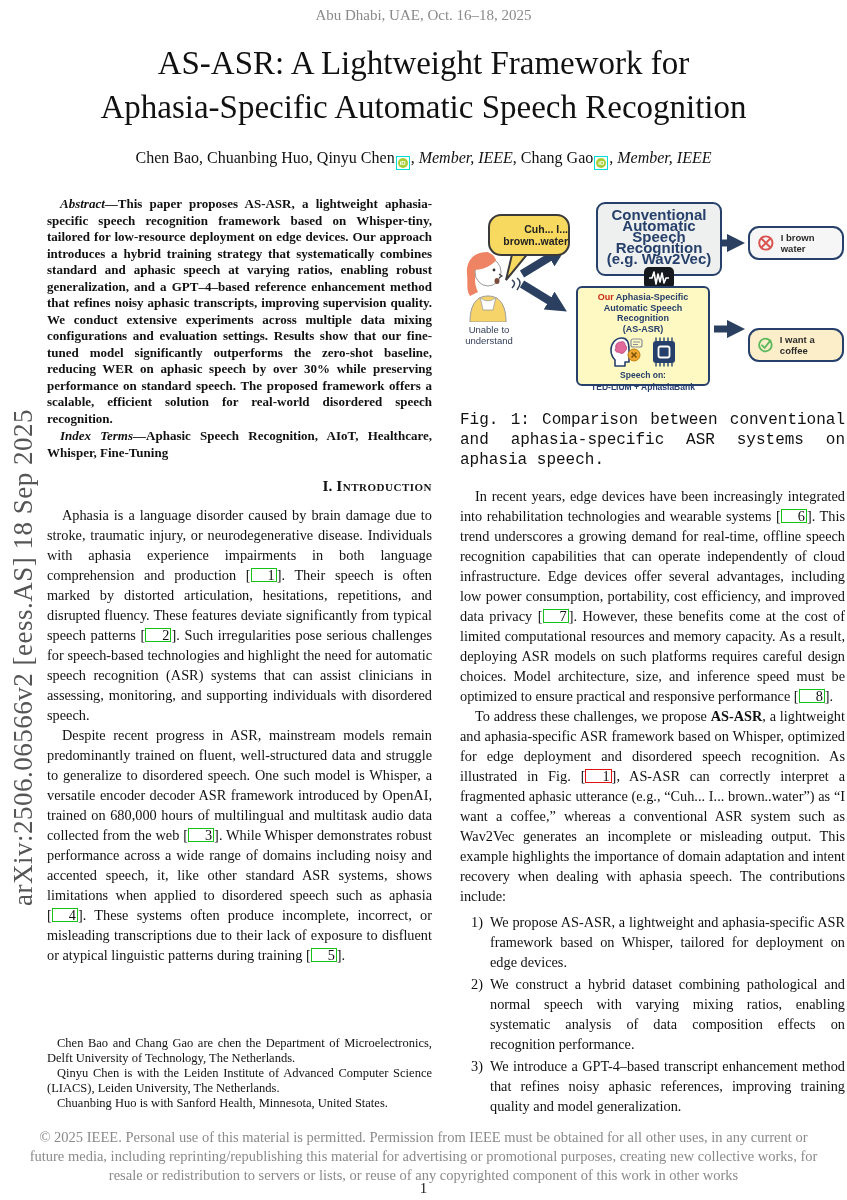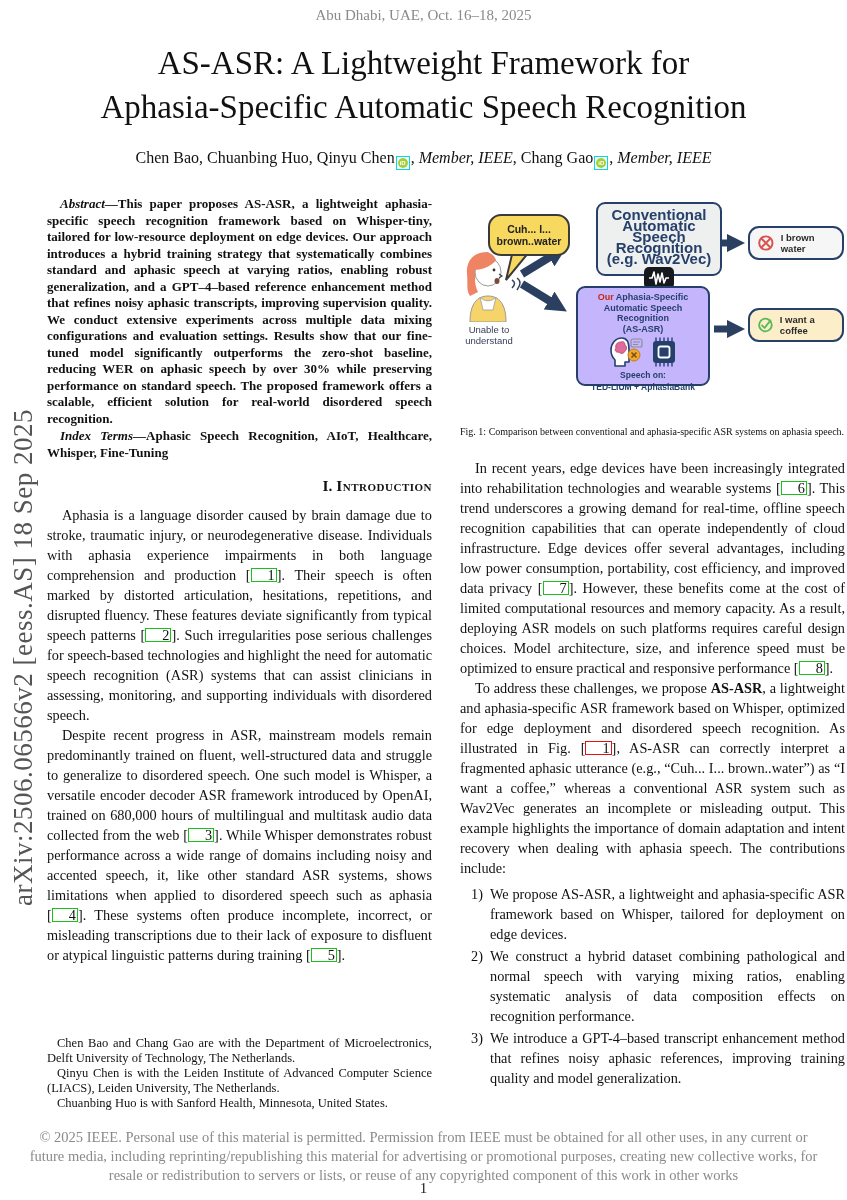--- a/index.html
+++ b/index.html
@@ -35,37 +35,37 @@
   .cite-box{display:inline-block;border:1.5px solid var(--cite-green,#17c117);line-height:12px;padding:0 1px;}
   .figref-box{display:inline-block;border:1.5px solid var(--figref-red,#e31212);line-height:12px;padding:0 1px;}
   
   .footnotes{margin-top:auto;padding-top:14px;}
   .footnote{margin:0;font-size:12.5px;line-height:15px;text-align:justify;text-indent:10px;}
   
   .figure-wrap{position:relative;width:385px;height:194px;font-family:"Liberation Sans",sans-serif;}
   .fig-overlay{position:absolute;left:0;top:0;z-index:1;}
   .bubble{position:absolute;left:28px;top:18px;width:78px;height:38px;z-index:2;background:#f7d95f;
           border:2.5px solid #3a3a3a;border-radius:13px;display:flex;flex-direction:column;justify-content:center;
-          text-align:center;font-weight:bold;font-size:10.5px;line-height:12px;color:#222;}
+          text-align:center;font-weight:bold;font-size:10.5px;line-height:12px;color:#222;align-items:flex-end;}
   .woman-svg{position:absolute;left:0;top:54px;z-index:2;}
   .unable{position:absolute;left:-4px;top:128px;width:66px;z-index:2;text-align:center;
           font-weight:normal;font-size:9.5px;line-height:11px;color:#35405a;}
   .fig-box{position:absolute;z-index:2;border:2px solid var(--navy,#26406b);border-radius:9px;
            text-align:center;color:var(--navy,#26406b);font-weight:bold;}
   .box-conv{left:120px;top:6px;width:126px;height:74px;background:#eef0ef;font-size:15px;line-height:11px;padding-top:5px;box-sizing:border-box;margin-left:16px;}
-  .box-our{left:116px;top:90px;width:134px;height:100px;background:#c4b5fd;font-size:9px;line-height:10.5px;padding-top:4px;box-sizing:border-box;}
+  .box-our{left:116px;top:90px;width:134px;height:100px;background:#fef9c3;font-size:9px;line-height:10.5px;padding-top:4px;box-sizing:border-box;border-radius:6px;}
   .our-word{color:#c82814;}
   .icon-row{display:flex;justify-content:center;align-items:center;gap:5px;margin-top:2px;}
   .trained{font-size:8.5px;line-height:10px;margin-top:2px;}
   .out-box{position:absolute;z-index:2;border:2px solid var(--navy,#26406b);border-radius:11px;
            display:flex;align-items:center;gap:6px;padding:0 7px;box-sizing:border-box;
            font-weight:bold;font-size:9.5px;color:#2b2b2b;}
   .out-wrong{left:288px;top:30px;width:96px;height:34px;background:#f5f6f5;}
-  .out-right{left:288px;top:112px;width:96px;height:34px;background:#fbeec9;}
-  .fig-caption{margin-top:32px;font-size:10px;line-height:20px;text-align:justify;}
+  .out-right{left:288px;top:132px;width:96px;height:34px;background:#fbeec9;}
+  .fig-caption{margin-top:20px;font-size:16px;line-height:20px;text-align:justify;font-family:Liberation Mono, monospace;}
   .rp-first{margin-top:16px;}
   
   .contribs{margin-top:6px;}
   .contrib{display:flex;margin-top:2px;font-size:14.3px;line-height:20px;}
   .contrib-num{flex:0 0 30px;text-align:right;padding-right:7px;box-sizing:border-box;}
   .contrib-text{flex:1;text-align:justify;}
   
   .footer{position:absolute;left:25px;right:25px;top:1128px;text-align:center;
           color:var(--gray,#8a8a8a);font-size:14.5px;line-height:19px;}
   .pagenum{position:absolute;left:0;width:100%;top:1180px;text-align:center;font-size:15px;color:#222;}
@@ -93,21 +93,21 @@
     <div class="col col-left">
       <p class="abstract-p"><i>Abstract</i><span>—</span><span>This paper proposes AS-ASR, a lightweight aphasia-specific speech recognition framework based on Whisper-tiny, tailored for low-resource deployment on edge devices. Our approach introduces a hybrid training strategy that systematically combines standard and aphasic speech at varying ratios, enabling robust generalization, and a GPT–4–based reference enhancement method that refines noisy aphasic transcripts, improving supervision quality. We conduct extensive experiments across multiple data mixing configurations and evaluation settings. Results show that our fine-tuned model significantly outperforms the zero-shot baseline, reducing WER on aphasic speech by over 30% while preserving performance on standard speech. The proposed framework offers a scalable, efficient solution for real-world disordered speech recognition.</span></p>
       <p class="index-p"><i>Index Terms</i><span>—</span><span>Aphasic Speech Recognition, AIoT, Healthcare, Whisper, Fine-Tuning</span></p>
 
       <h2 class="sec-head"><span>I.</span> <span class="sc">Introduction</span></h2>
 
       <p class="body-p">Aphasia is a language disorder caused by brain damage due to stroke, traumatic injury, or neurodegenerative disease. Individuals with aphasia experience impairments in both language comprehension and production <span class="cite">[<span class="cite-box">1</span>]</span>. Their speech is often marked by distorted articulation, hesitations, repetitions, and disrupted fluency. These features deviate significantly from typical speech patterns <span class="cite">[<span class="cite-box">2</span>]</span>. Such irregularities pose serious challenges for speech-based technologies and highlight the need for automatic speech recognition (ASR) systems that can assist clinicians in assessing, monitoring, and supporting individuals with disordered speech.</p>
       <p class="body-p">Despite recent progress in ASR, mainstream models remain predominantly trained on fluent, well-structured data and struggle to generalize to disordered speech. One such model is Whisper, a versatile encoder decoder ASR framework introduced by OpenAI, trained on 680,000 hours of multilingual and multitask audio data collected from the web <span class="cite">[<span class="cite-box">3</span>]</span>. While Whisper demonstrates robust performance across a wide range of domains including noisy and accented speech, it, like other standard ASR systems, shows limitations when applied to disordered speech such as aphasia <span class="cite">[<span class="cite-box">4</span>]</span>. These systems often produce incomplete, incorrect, or misleading transcriptions due to their lack of exposure to disfluent or atypical linguistic patterns during training <span class="cite">[<span class="cite-box">5</span>]</span>.</p>
 
       <div class="footnotes">
-          <p class="footnote">Chen Bao and Chang Gao are with the Department of Microelectronics, Delft University of Technology, The Netherlands.</p>
+          <p class="footnote">Chen Bao and Chang Gao are chen the Department of Microelectronics, Delft University of Technology, The Netherlands.</p>
           <p class="footnote">Qinyu Chen is with the Leiden Institute of Advanced Computer Science (LIACS), Leiden University, The Netherlands.</p>
           <p class="footnote">Chuanbing Huo is with Sanford Health, Minnesota, United States.</p>
         </div>
     </div>
 
     <div class="col">
 
       <div class="figure-wrap">
 
         <svg class="fig-overlay" width="385" height="194" viewBox="0 0 385 194">

